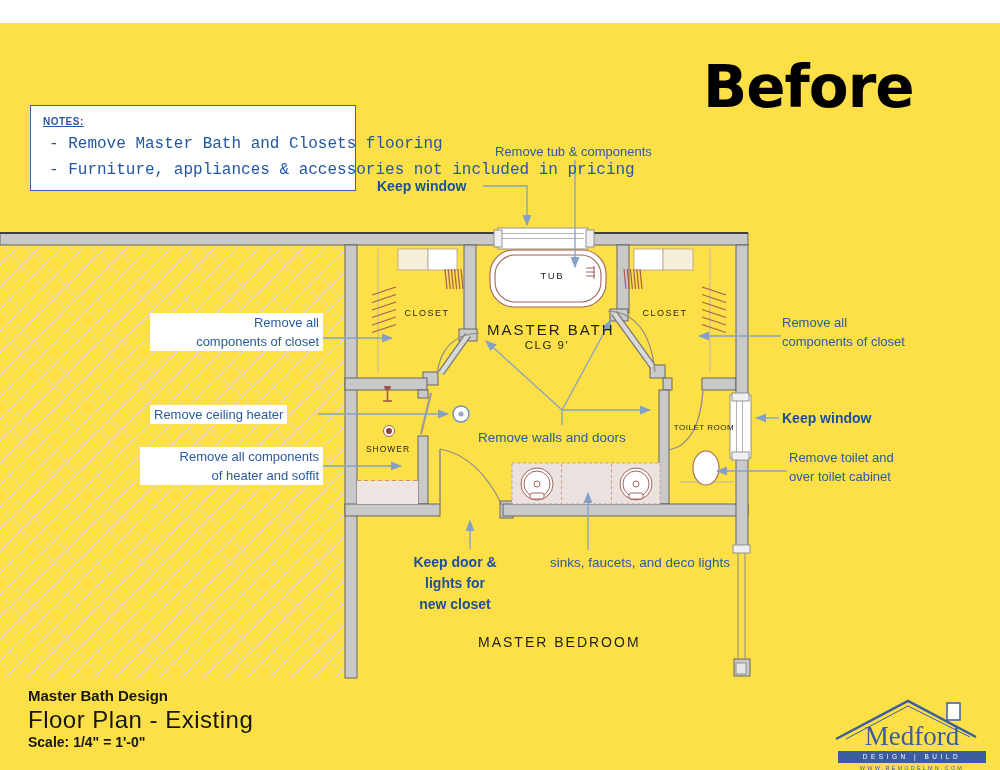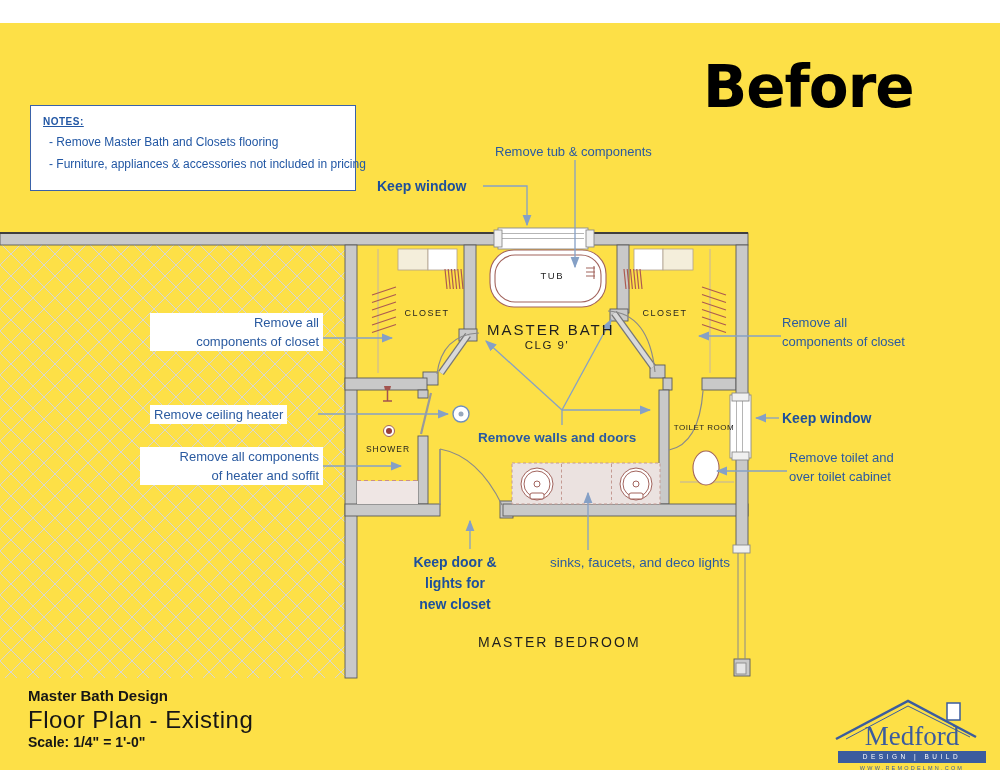--- a/index.html
+++ b/index.html
@@ -12,21 +12,21 @@
   .note.onhatch{background:#fff;padding:0 4px;}
   .r{text-align:right;} .c{text-align:center;} .l{text-align:left;}
   
   .room{position:absolute;color:#1f1f1f;white-space:nowrap;letter-spacing:1.5px;
         font-family:"Liberation Sans",sans-serif;}
   
   .notesbox{position:absolute;left:30px;top:82px;width:324px;height:84px;
             border:1.5px solid #3a62a8;background:#fff;color:#2257a4;}
   .notesbox .hd{font-weight:bold;font-size:10px;text-decoration:underline;
                 margin:10px 0 0 12px;letter-spacing:.5px;}
-  .notesbox .it{font-size:12px;margin:8px 0 0 18px;white-space:nowrap;}
+  .notesbox .it{font-size:16px;margin:8px 0 0 18px;white-space:nowrap;font-family:Liberation Mono, monospace;}
   .before{position:absolute;left:703px;top:30px;font-size:58px;font-weight:800;
           color:#000;letter-spacing:-1px;font-family:"DejaVu Sans",sans-serif;}
   
   .tb{position:absolute;left:28px;color:#161616;white-space:nowrap;}
   .tb1{top:664px;font-size:15px;font-weight:bold;}
   .tb2{top:683px;font-size:24px;font-weight:500;letter-spacing:.5px;}
   .tb3{top:711px;font-size:14px;font-weight:bold;}
   
   .logo-name{position:absolute;left:838px;top:698px;width:148px;text-align:center;
              font-family:"Liberation Serif",serif;font-size:27px;color:#3b5c9e;}
@@ -208,21 +208,21 @@
     <div>components of closet</div>
   </div>
 
   <div class="note onhatch" style="left:150px;top:382px;">Remove ceiling heater</div>
 
   <div class="note onhatch r" style="left:140px;top:424px;width:175px;">
     <div>Remove all components</div>
     <div>of heater and soffit</div>
   </div>
 
-  <div class="note" style="left:478px;top:405px;font-size:13.5px;font-weight:bold;">Remove walls and doors</div>
+  <div class="note" style="left:478px;top:405px;font-size:13.5px;">Remove walls and doors</div>
 
   <div class="note l" style="left:782px;top:290px;">
     <div>Remove all</div>
     <div>components of closet</div>
   </div>
 
   <div class="note bold" style="left:782px;top:386px;">Keep window</div>
 
   <div class="note l" style="left:789px;top:425px;">
     <div>Remove toilet and</div>

